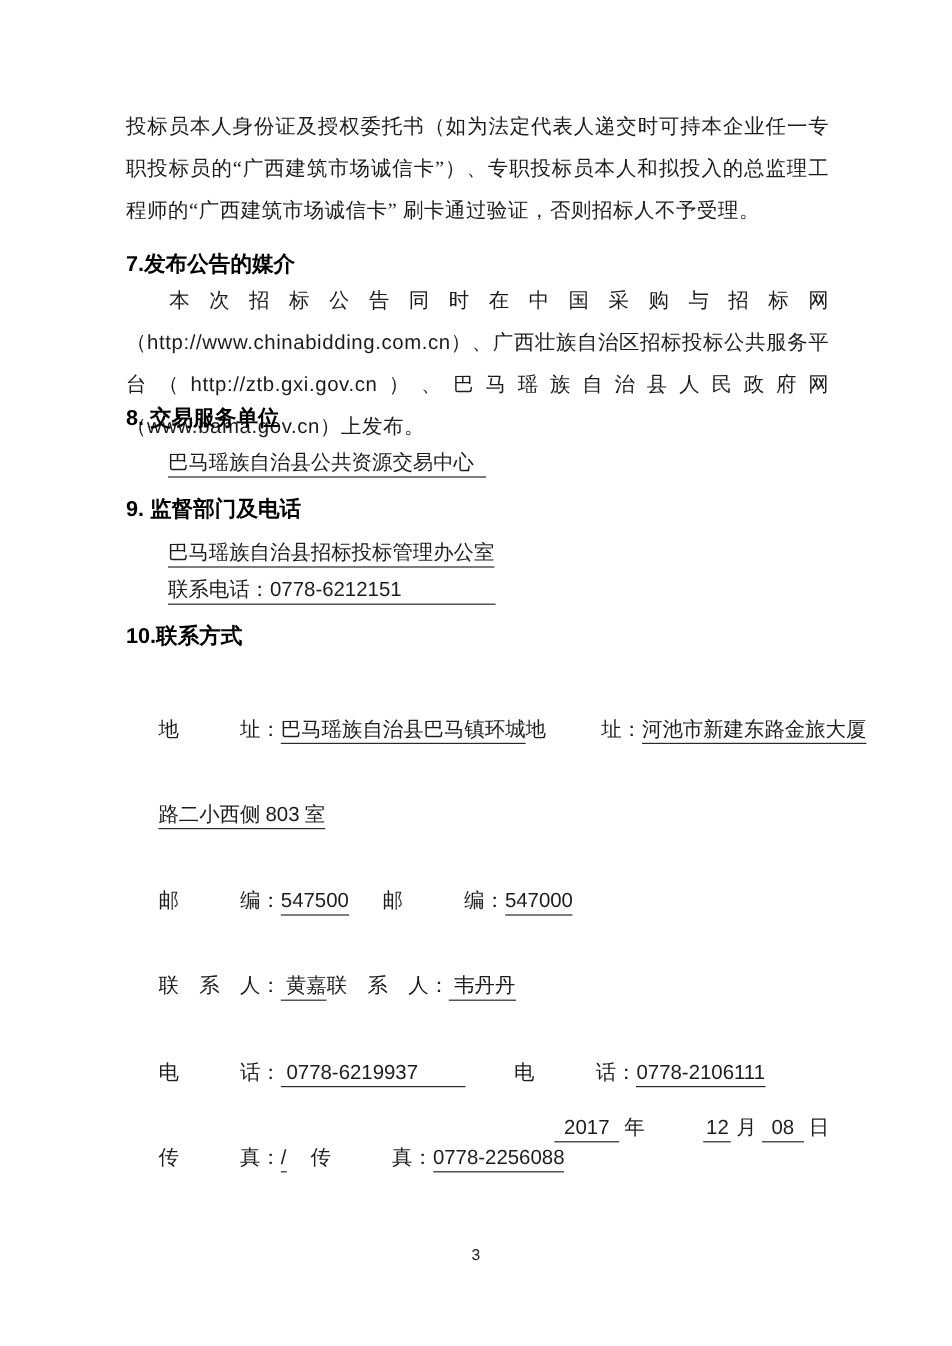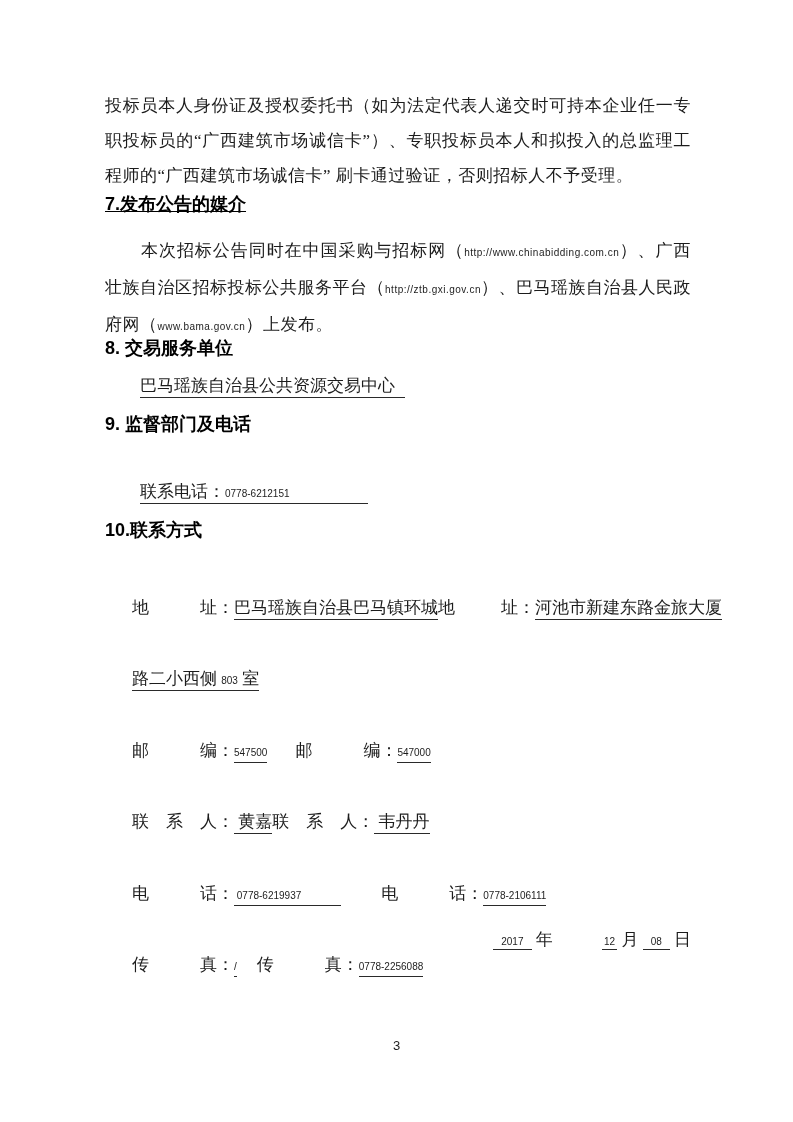--- a/index.html
+++ b/index.html
@@ -20,21 +20,21 @@
     letter-spacing:0.5px;
   }
   .indent { text-indent:36px; }
   .hd {
     font-family:"Liberation Sans","DejaVu Sans",sans-serif;
     font-weight:700;
     font-size:18px;
     color:#000;
     line-height:24px;
   }
-  .lat { font-family:"Liberation Sans","DejaVu Sans",sans-serif; font-size:10px; }
+  .lat { font-family:"Liberation Sans","DejaVu Sans",sans-serif; font-size:17px; }
   .u { border-bottom:1.4px solid #2a2a2a; padding-bottom:2px; }
   .sp { display:inline-block; height:1px; }
   .sp10{width:10px}.sp12{width:12px}.sp20{width:20px}.sp24{width:24px}
   .sp28{width:28px}.sp40{width:40px}.sp46{width:46px}
   .sp78{width:78px}
   .vline { font-size:17px; white-space:pre; }
   .rows { white-space:pre; font-size:17px; }
   .row { line-height:31.4px; height:31.4px; }
   .dateline {
     font-size:17px; text-align:right; padding-right:16px; white-space:pre;
@@ -48,27 +48,28 @@
     font-size:13px; color:#222;
   }
 </style>
 </head>
 <body>
 
 <div class="page">
 
   <p class="abs para" style="top:88px; margin:0;">投标员本人身份证及授权委托书（如为法定代表人递交时可持本企业任一专职投标员的“广西建筑市场诚信卡”）、专职投标员本人和拟投入的总监理工程师的“广西建筑市场诚信卡” 刷卡通过验证，否则招标人不予受理。</p>
 
-  <div class="abs hd" style="top:192px;text-decoration:underline;">7.发布公告的媒介</div>
+  <div class="abs hd" style="top:208px;">7.发布公告的媒介</div>
   <p class="abs para indent" style="top:233px; margin:0;"><span>本次招标公告同时在中国采购与招标网（</span><span class="lat">http://www.chinabidding.com.cn</span><span>）、广西壮族自治区招标投标公共服务平台（</span><span class="lat">http://ztb.gxi.gov.cn</span><span>）、巴马瑶族自治县人民政府网（</span><span class="lat">www.bama.gov.cn</span><span>）上发布。</span></p>
 
   <div class="abs hd" style="top:336px;">8. 交易服务单位</div>
   <div class="abs vline" style="top:374px; left:140px;"><span class="u"><span>巴马瑶族自治县公共资源交易中心</span><span class="sp sp10"></span></span></div>
 
   <div class="abs hd" style="top:412px;">9. 监督部门及电话</div>
+  <div class="abs vline" style="top:449px; left:140px;"><span class="u"><span>巴马瑶族自治县招标投标管理办公室</span></span></div>
   <div class="abs vline" style="top:480px; left:140px;"><span class="u"><span>联系电话：</span><span class="lat">0778-6212151</span><span class="sp sp78"></span></span></div>
 
   <div class="abs hd" style="top:518px;">10.联系方式</div>
 
   <div class="abs rows" style="top:552px; left:132px; width:560px;">
     <div class="row"><span>地　　　址：</span><span class="u"><span>巴马瑶族自治县巴马镇环城</span></span><span>地</span><span class="sp sp46"></span><span>址：</span><span class="u"><span>河池市新建东路金旅大厦</span></span></div>
     <div class="row"><span class="u"><span>路二小西侧 </span><span class="lat">803</span><span> 室</span></span></div>
     <div class="row"><span>邮　　　编：</span><span class="u"><span class="lat">547500</span></span><span class="sp sp28"></span><span>邮　　　编：</span><span class="u"><span class="lat">547000</span></span></div>
     <div class="row"><span>联　系　人：</span><span class="u"><span> 黄嘉</span></span><span>联　系　人：</span><span class="u"><span> 韦丹丹</span></span></div>
     <div class="row"><span>电　　　话：</span><span class="u"><span class="lat"> 0778-6219937</span><span class="sp sp40"></span></span><span class="sp sp40"></span><span>电　　　话：</span><span class="u"><span class="lat">0778-2106111</span></span></div>

